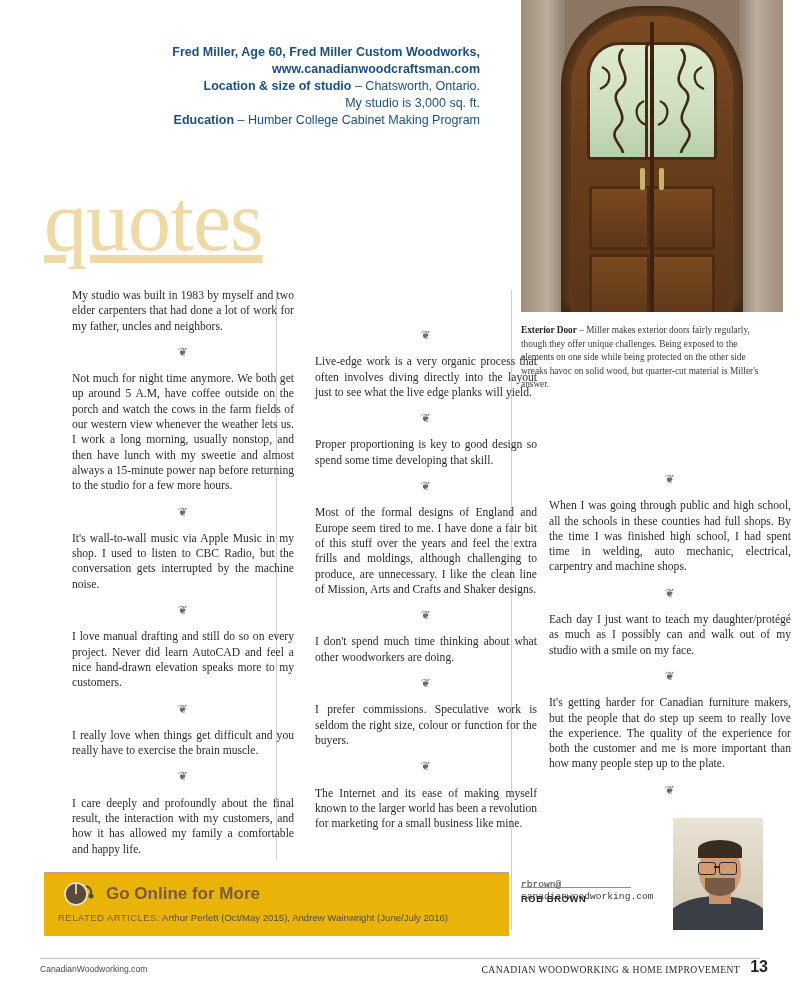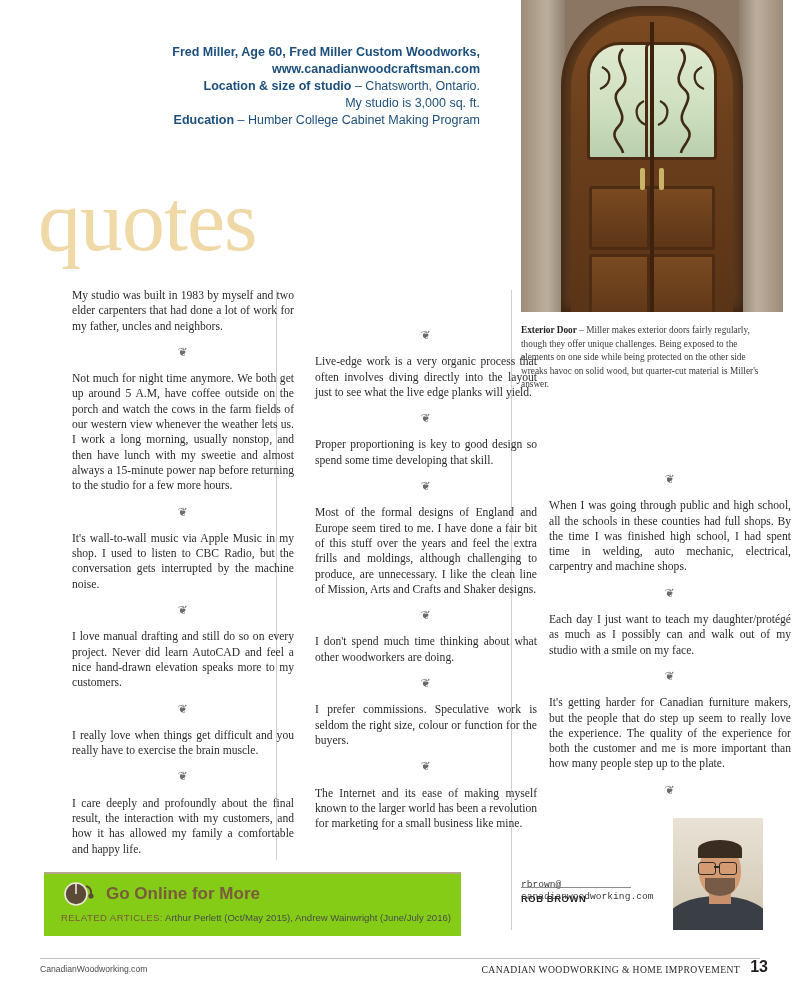--- a/index.html
+++ b/index.html
@@ -31,27 +31,28 @@
   .header-info .line { display: block; }
   .header-info .bold { font-weight: bold; }
   .header-info .url {
     font-weight: bold;
     color: #1c4f7c;
   }
 
   
   .masthead {
     position: absolute;
-    left: 38px;
+    left: 44px;
     top: 178px;
     font-family: "Liberation Serif", serif;
     font-size: 86px;
     line-height: 86px;
     color: #efd9a6;
     letter-spacing: -1px;
+    text-decoration: underline;
   }
 
   
   .door-photo {
     position: absolute;
     left: 521px;
     top: 0;
     width: 262px;
     height: 312px;
     overflow: hidden;
@@ -175,25 +176,24 @@
     background: #cfcfcf;
   }
   .vrule-1 { left: 276px; top: 290px; height: 570px; }
   .vrule-2 { left: 511px; top: 290px; height: 640px; }
 
   
   .online-box {
     position: absolute;
     left: 44px;
     top: 872px;
-    width: 417px;
+    width: 465px;
     height: 62px;
-    background: #84cc16;
+    background: #eab308;
     border-top: 2px solid #b8a68f;
-    text-align: right;
   }
   .online-title {
     position: absolute;
     left: 62px;
     top: 10px;
     font-family: "Liberation Sans", sans-serif;
     font-size: 17px;
     font-weight: bold;
     color: #7a5b3c;
   }

